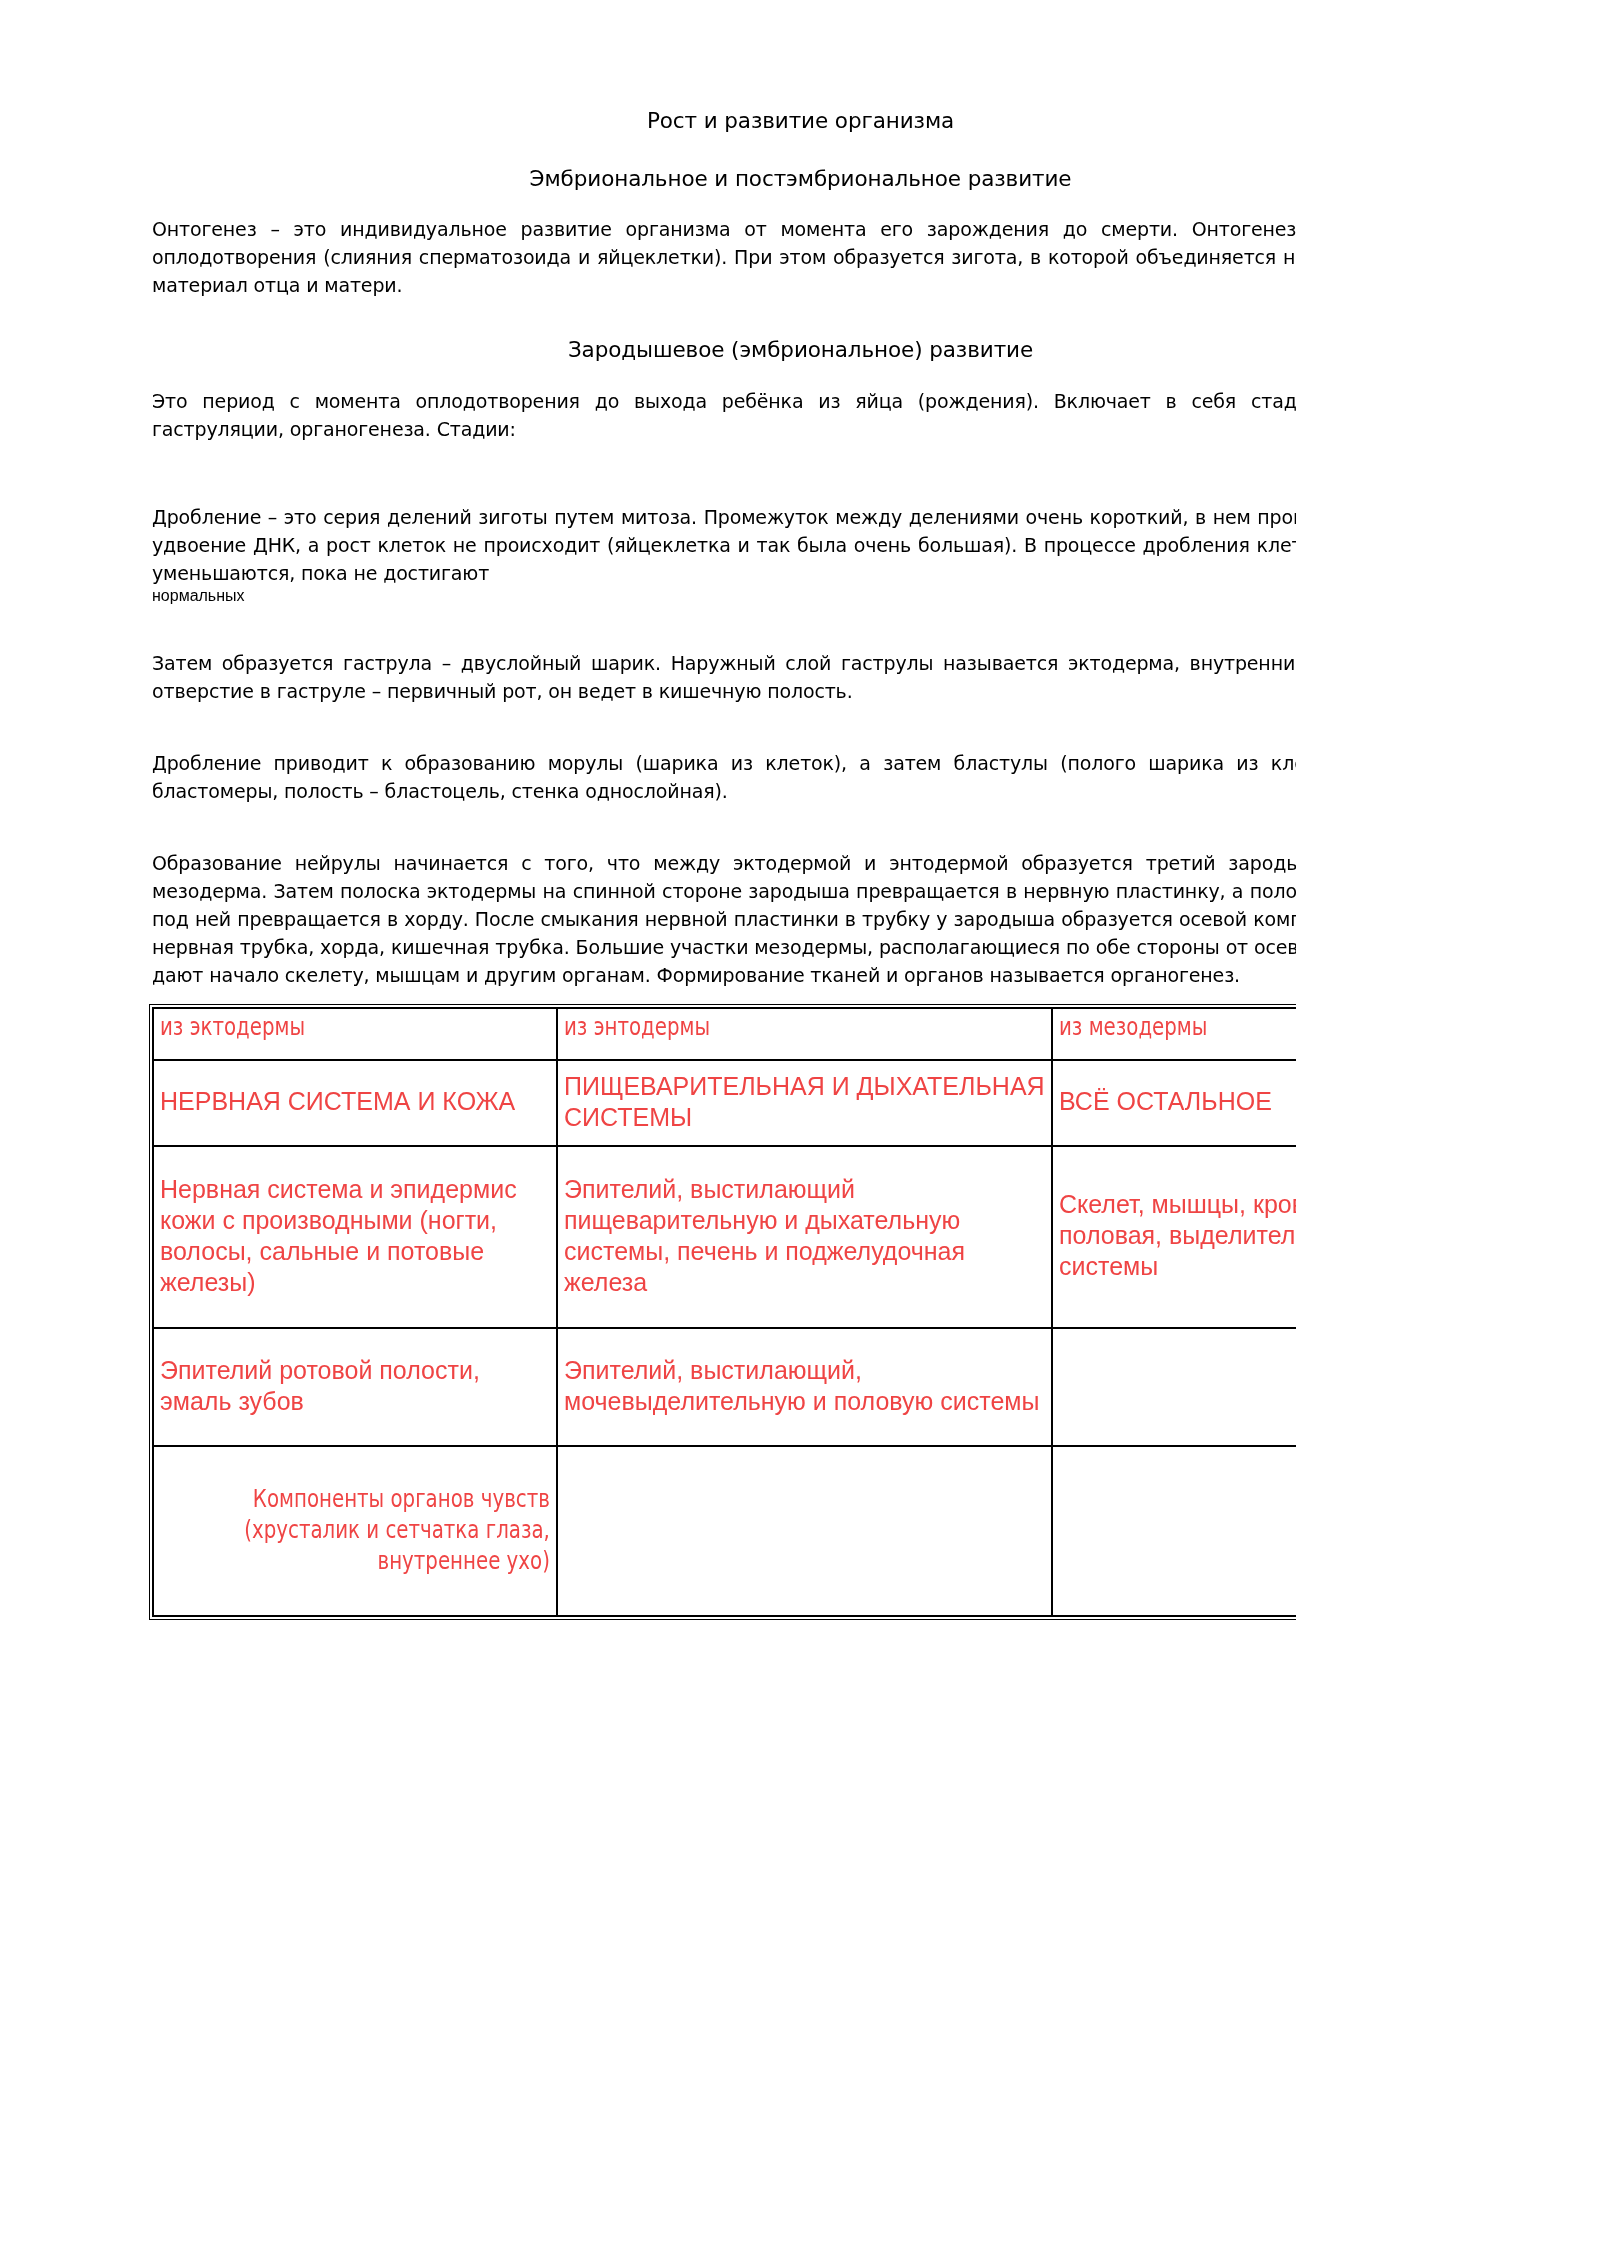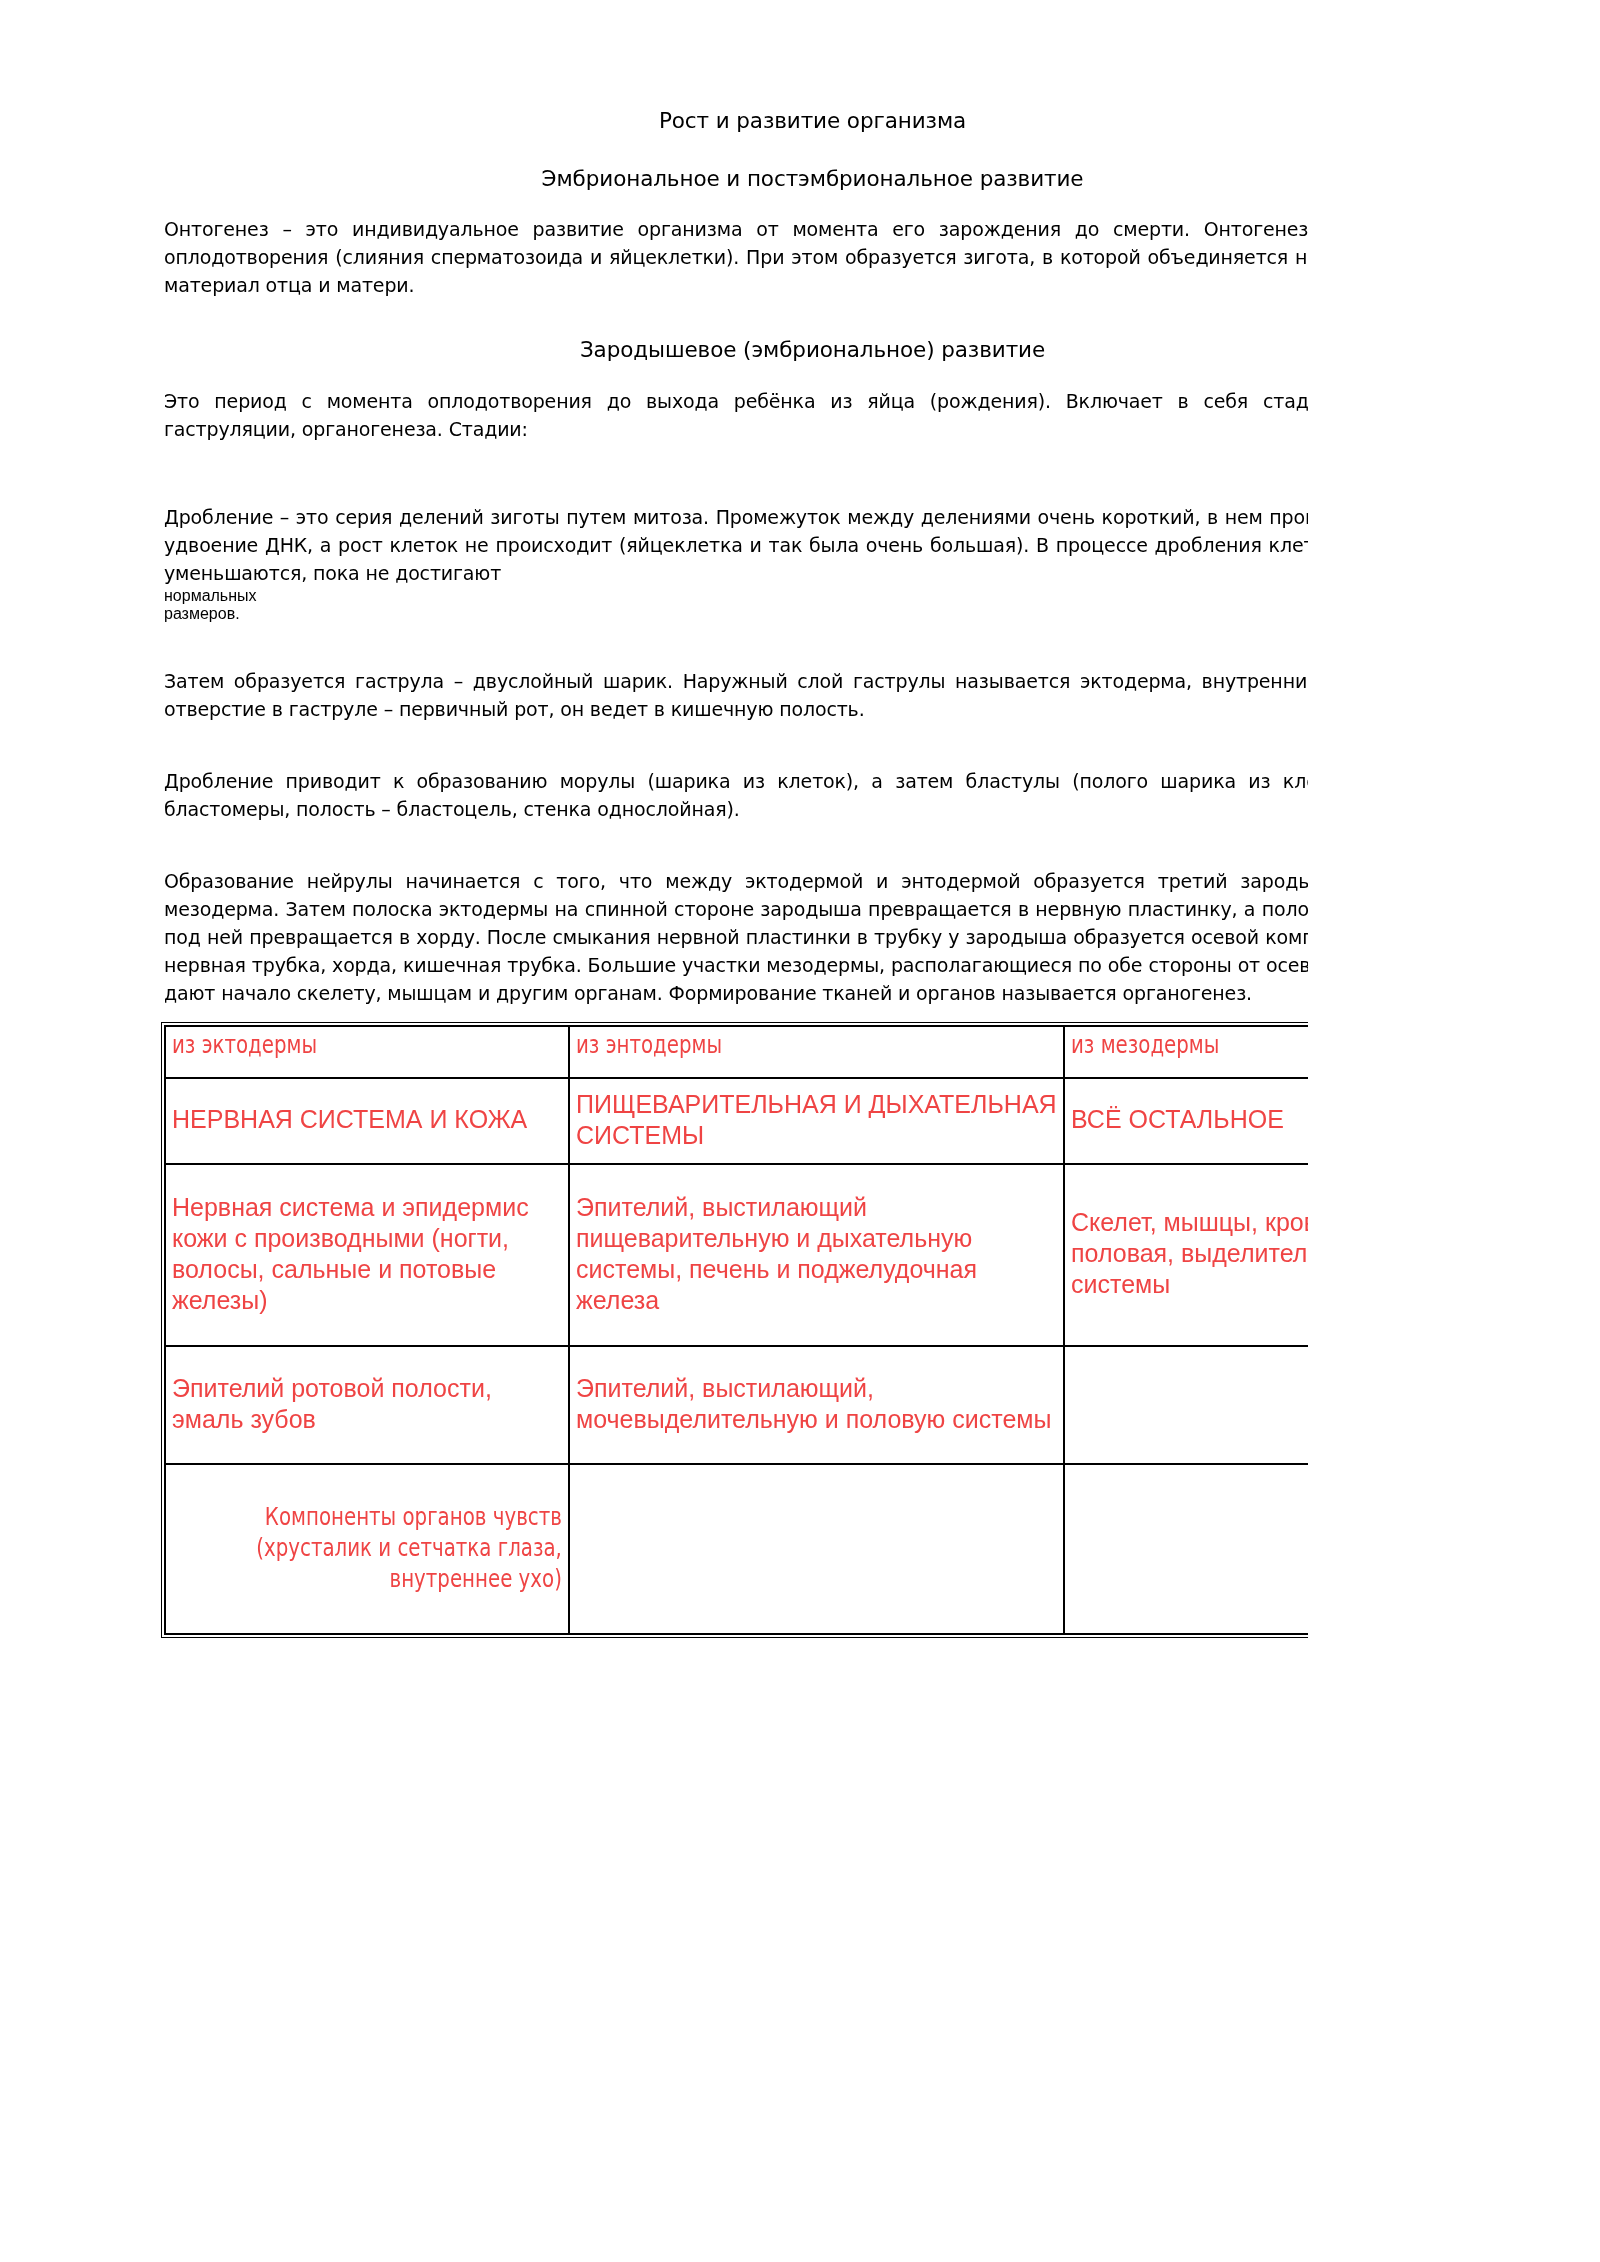--- a/index.html
+++ b/index.html
@@ -16,21 +16,20 @@
   }
 
   .page {
     position: relative;
     width: 1296px;
     height: 2262px;
     background: #ffffff;
     box-sizing: border-box;
     padding: 0;
     overflow: hidden;
-    margin-left: 12px;
   }
 
   .content {
     position: absolute;
     left: 152px;
     top: 0;
     width: 1297px;
   }
 
   
@@ -60,21 +59,20 @@
   }
   p.body.tight-top { margin-top: 26px; }
   p.gap-lg  { margin-top: 60px; }
   p.gap-md  { margin-top: 44px; }
 
   
   .forced-line {
     display: flex;
     justify-content: space-between;
     width: 100%;
-    flex-direction: column;
   }
   .forced-line > span { white-space: nowrap; }
 
   
   .organ-table {
     border-collapse: separate;
     border-spacing: 0;
     width: 1296px;
     margin-top: 18px;
     table-layout: fixed;

